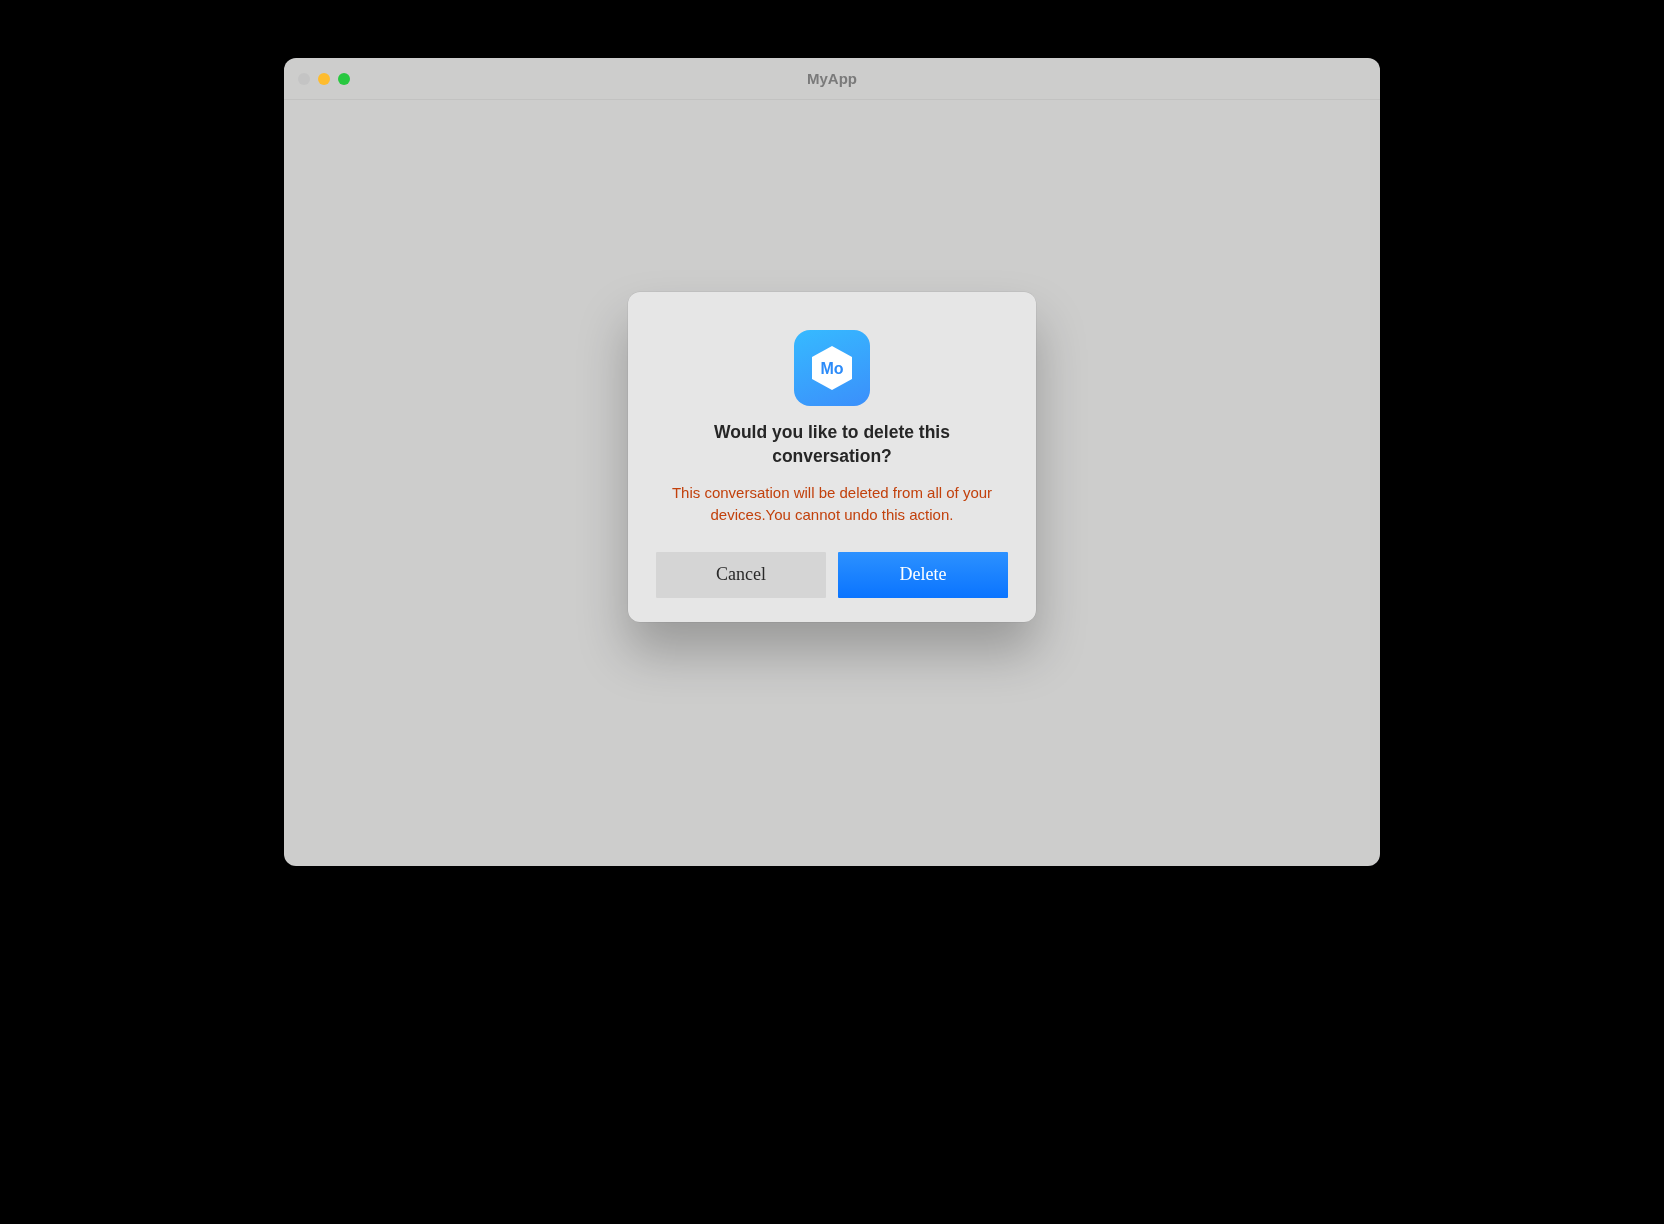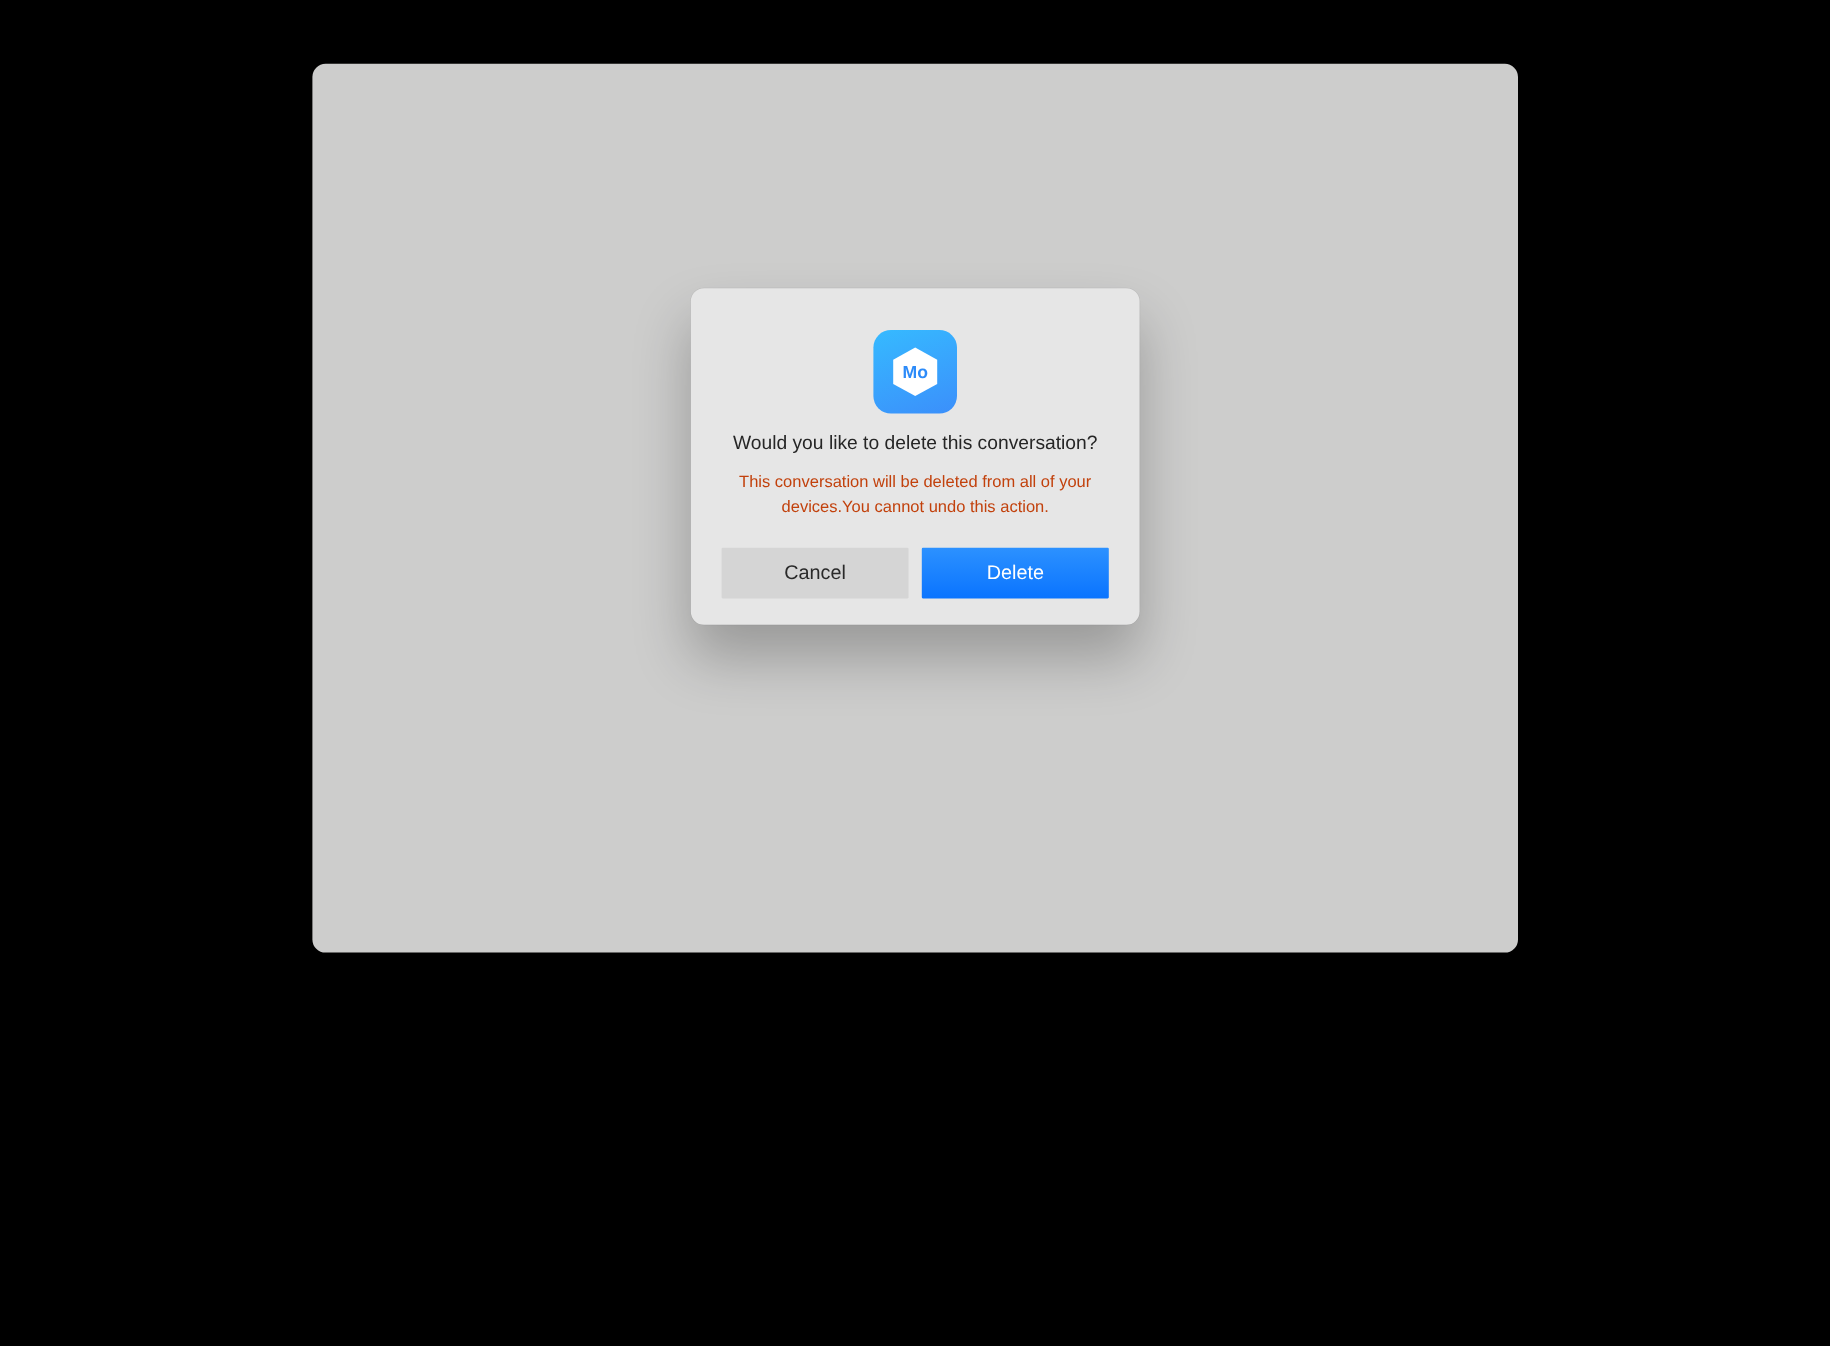--- a/index.html
+++ b/index.html
@@ -82,21 +82,21 @@
       margin-top: 10px;
       margin-bottom: 14px;
     }
     .hexagon {
       width: 48px;
       height: 48px;
       position: relative;
     }
     .dialog-title {
       font-size: 17.5px;
-      font-weight: 400;
+      font-weight: 700;
       color: #262626;
       text-align: center;
       line-height: 1.38;
       margin-bottom: 14px;
       padding: 0 6px;
     }
     .dialog-desc {
       font-size: 15px;
       font-weight: 400;
       color: #c2410c;
@@ -114,35 +114,44 @@
       flex: 1;
       height: 46px;
       border-radius: 1px;
       font-size: 18px;
       font-weight: 400;
       border: none;
       cursor: pointer;
       display: flex;
       align-items: center;
       justify-content: center;
+      font-family: Liberation Serif, serif;
     }
     .btn-cancel {
       background: rgba(0,0,0,0.07);
       color: #2a2a2a;
     }
     .btn-delete {
       background: linear-gradient(180deg, #2c91ff 0%, #0a74ff 100%);
       color: #fff;
       font-weight: 500;
     }
   </style>
 </head>
 <body>
 
 <div class="window">
+  <div class="titlebar">
+    <div class="traffic-lights">
+      <div class="traffic-light tl-close"></div>
+      <div class="traffic-light tl-min"></div>
+      <div class="traffic-light tl-max"></div>
+    </div>
+    <div class="title">MyApp</div>
+  </div>
   <div class="window-body">
     <div class="dialog">
       <div class="app-icon">
         <svg class="hexagon" viewBox="0 0 48 48">
           <polygon points="24,2 44,13 44,35 24,46 4,35 4,13" fill="#ffffff"></polygon>
           <text x="24" y="30" text-anchor="middle" font-size="16" font-weight="700" fill="#2c8bf9" font-family="-apple-system,Arial">Mo</text>
         </svg>
       </div>
       <div class="dialog-title">Would you like to delete this conversation?</div>
       <div class="dialog-desc">This conversation will be deleted from all of your devices.You cannot undo this action.</div>

